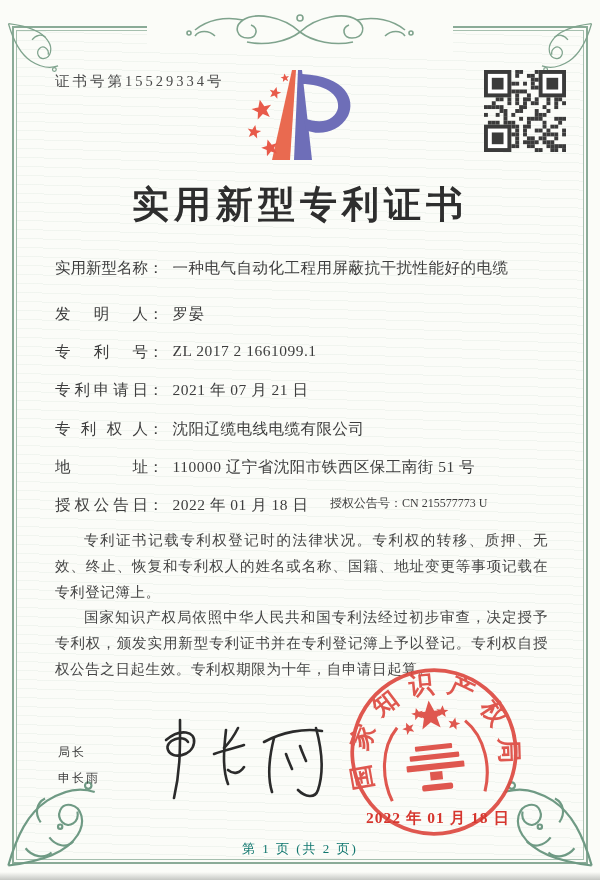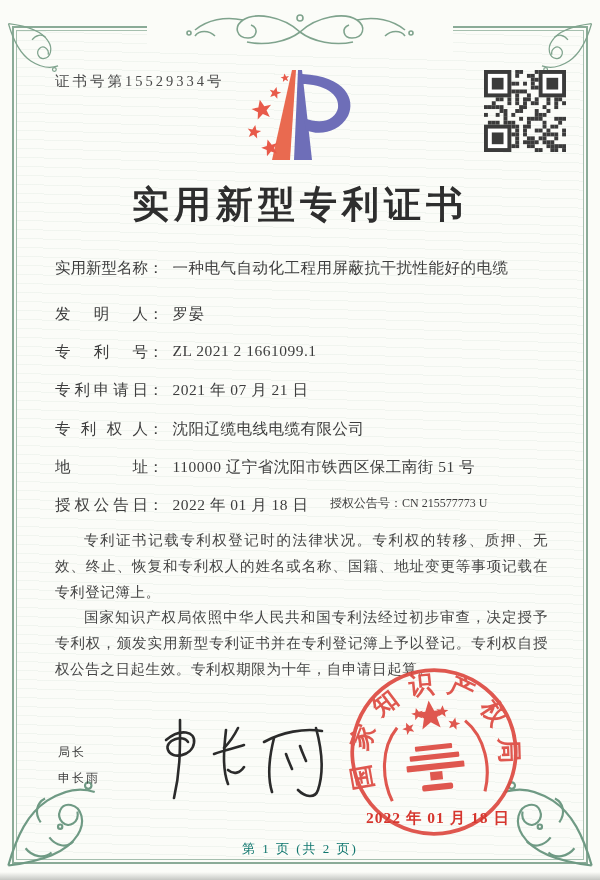--- a/index.html
+++ b/index.html
@@ -270,21 +270,21 @@
 
   <div class="title">实用新型专利证书</div>
 
   <div class="field" style="top:258px">
     <span class="lab">实用新型名称</span><span class="col">：</span><span class="val">一种电气自动化工程用屏蔽抗干扰性能好的电缆</span>
   </div>
   <div class="field" style="top:304px">
     <span class="lab">发明人</span><span class="col">：</span><span class="val">罗晏</span>
   </div>
   <div class="field" style="top:342px">
-    <span class="lab">专利号</span><span class="col">：</span><span class="val">ZL 2021 2 1661099.1</span>
+    <span class="lab">专利号</span><span class="col">：</span><span class="val">ZL 2017 2 1661099.1</span>
   </div>
   <div class="field" style="top:380px">
     <span class="lab">专利申请日</span><span class="col">：</span><span class="val">2021 年 07 月 21 日</span>
   </div>
   <div class="field" style="top:419px">
     <span class="lab">专利权人</span><span class="col">：</span><span class="val">沈阳辽缆电线电缆有限公司</span>
   </div>
   <div class="field" style="top:457px">
     <span class="lab">地址</span><span class="col">：</span><span class="val">110000 辽宁省沈阳市铁西区保工南街 51 号</span>
   </div>

